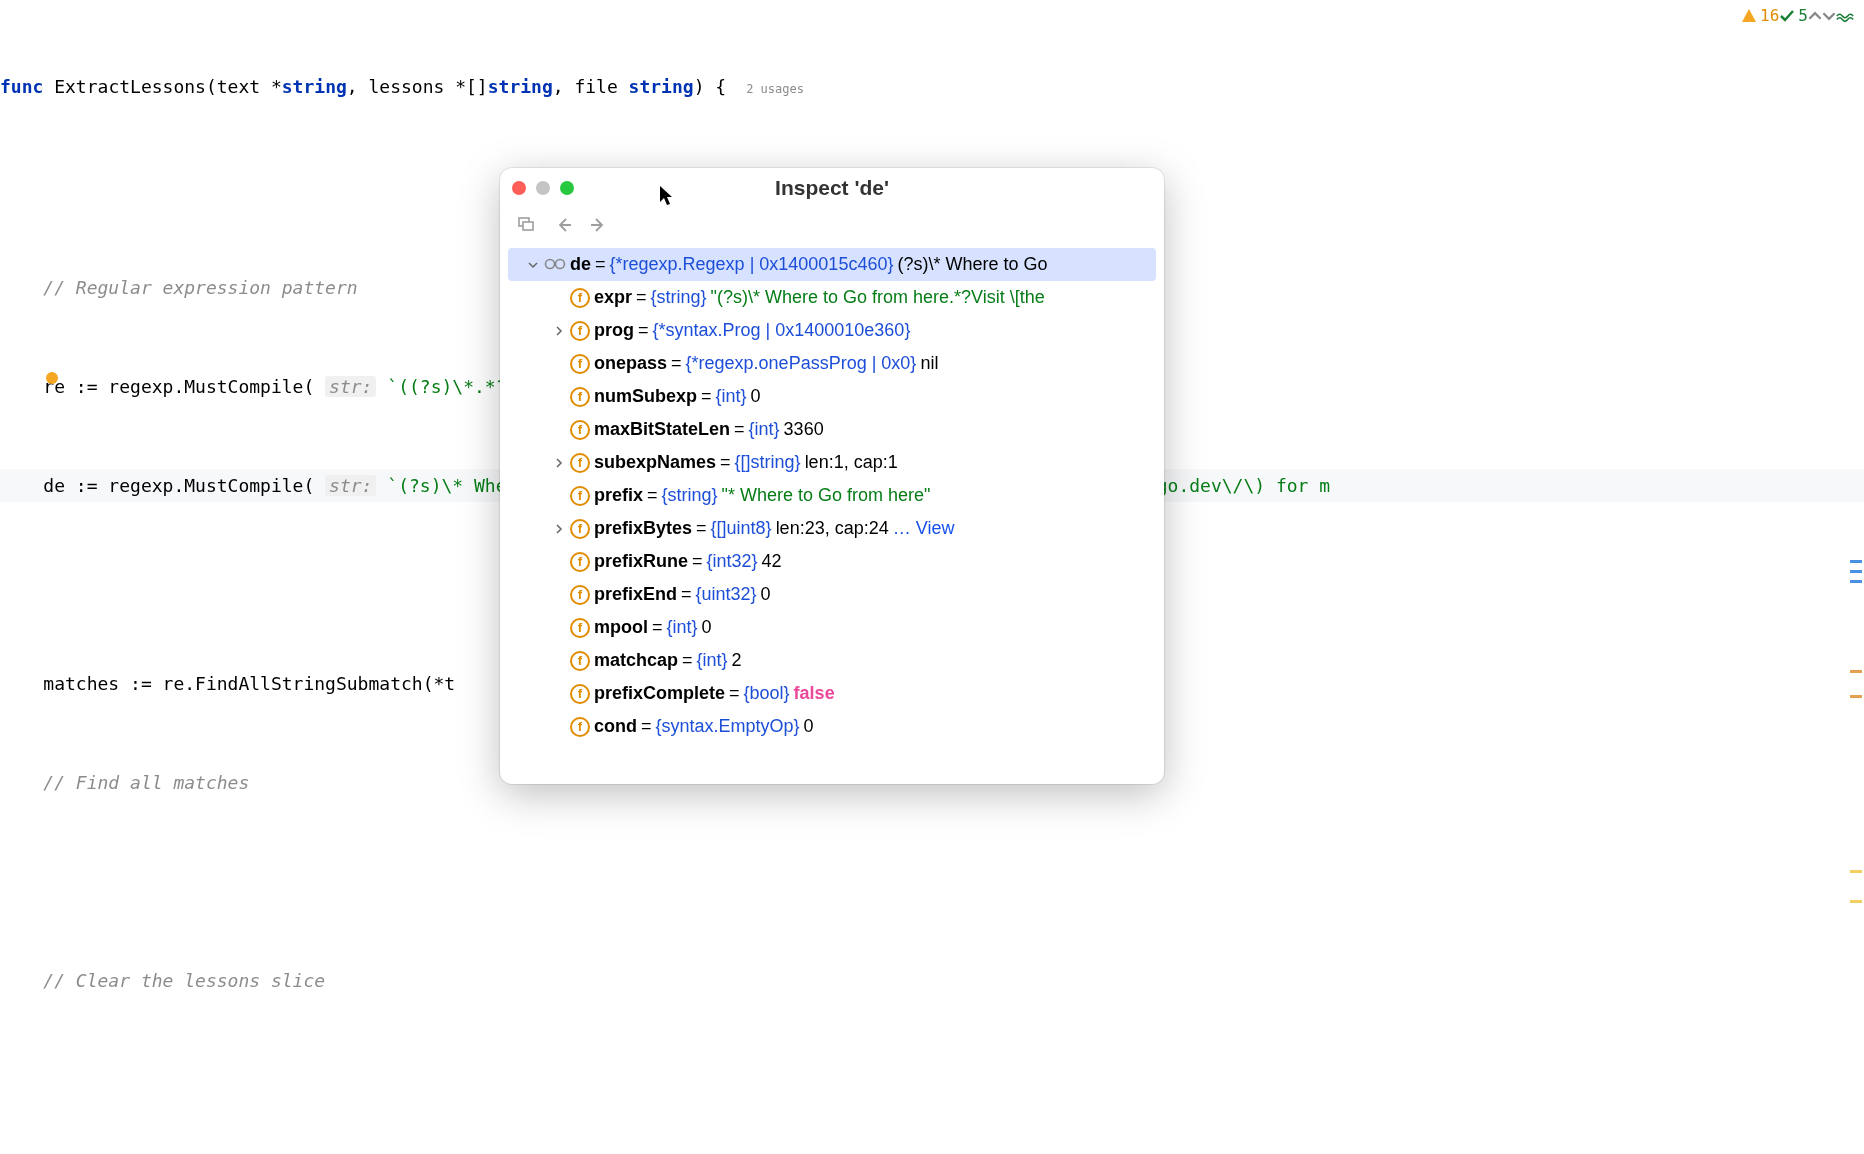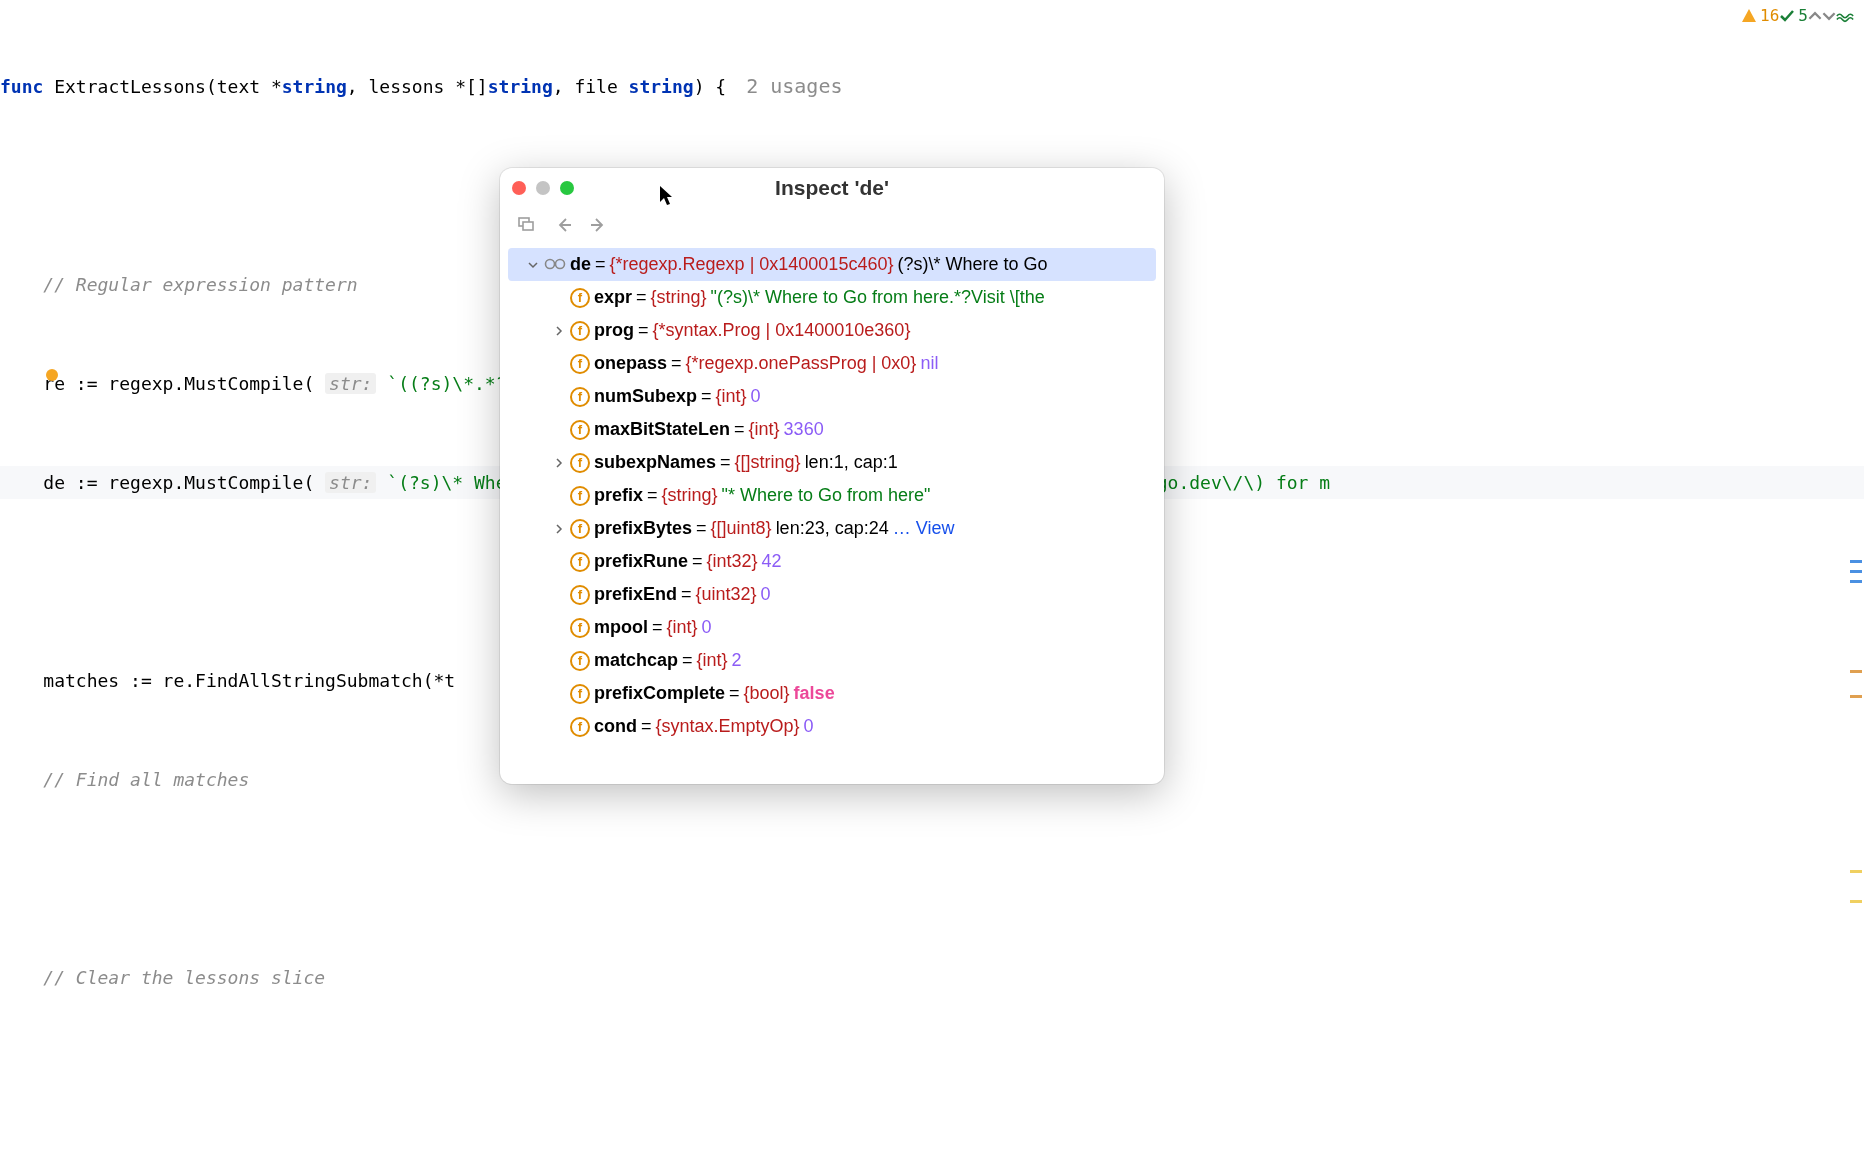--- a/index.html
+++ b/index.html
@@ -20,21 +20,21 @@
   line-height: 33px;
   white-space: pre;
 }
 .line { padding-left: 0; position: relative; }
 .kw { color: #0033b3; font-weight: bold; }
 .func-name { color: #000; }
 .comment { color: #8c8c8c; font-style: italic; }
 .str { color: #067d17; }
 .num { color: #1750eb; }
 .param-hint { color: #8c8c8c; font-style: italic; background: #f0f0f0; padding: 0 4px; border-radius: 3px; font-weight: normal;}
-.usage-hint { color: #8c8c8c; font-size: 20px; padding-left: 20px; font-style: normal;}
+.usage-hint { color: #8c8c8c; font-size: 12px; padding-left: 20px; font-style: normal;}
 .gutter-dot { position: absolute; left: 46px; top: 2px; width: 12px; height: 12px; background: #f5a623; border-radius: 50%; }
 
 .topbar {
   position: absolute;
   top: 6px; right: 10px;
   display: flex;
   gap: 0;
   align-items: center;
   font-size: 16px;
 }
@@ -103,23 +103,23 @@
 .chev-empty { width:14px; display:inline-block;}
 .node-icon-glasses { color: #888; font-size:16px;}
 .node-icon-f {
   width:20px; height:20px; border: 2px solid #e08c00; border-radius:50%;
   display:inline-flex; align-items:center; justify-content:center;
   color:#e08c00; font-weight:600; font-size:13px; font-family: sans-serif;
   flex-shrink: 0;
 }
 .var-name { color: #000; font-weight:600;}
 .eq { color:#000; }
-.type-info { color: #b91c1c; }
+.type-info { color: #1d4ed8; }
 .val-str { color: #067d17; }
-.val-num { color: #8b5cf6; }
+.val-num { color: #000000; }
 .val-keyword { color: #ec4899; font-weight:600;}
 .view-link { color: #1750eb; }
 .cursor-arrow {
   position: absolute; left: 660px; top: 186px; z-index: 10;
   font-size: 20px; color: #000;
 }
 
 .minimap-marks {
   position: absolute;
   right: 0; top: 0; bottom: 0; width: 18px;

